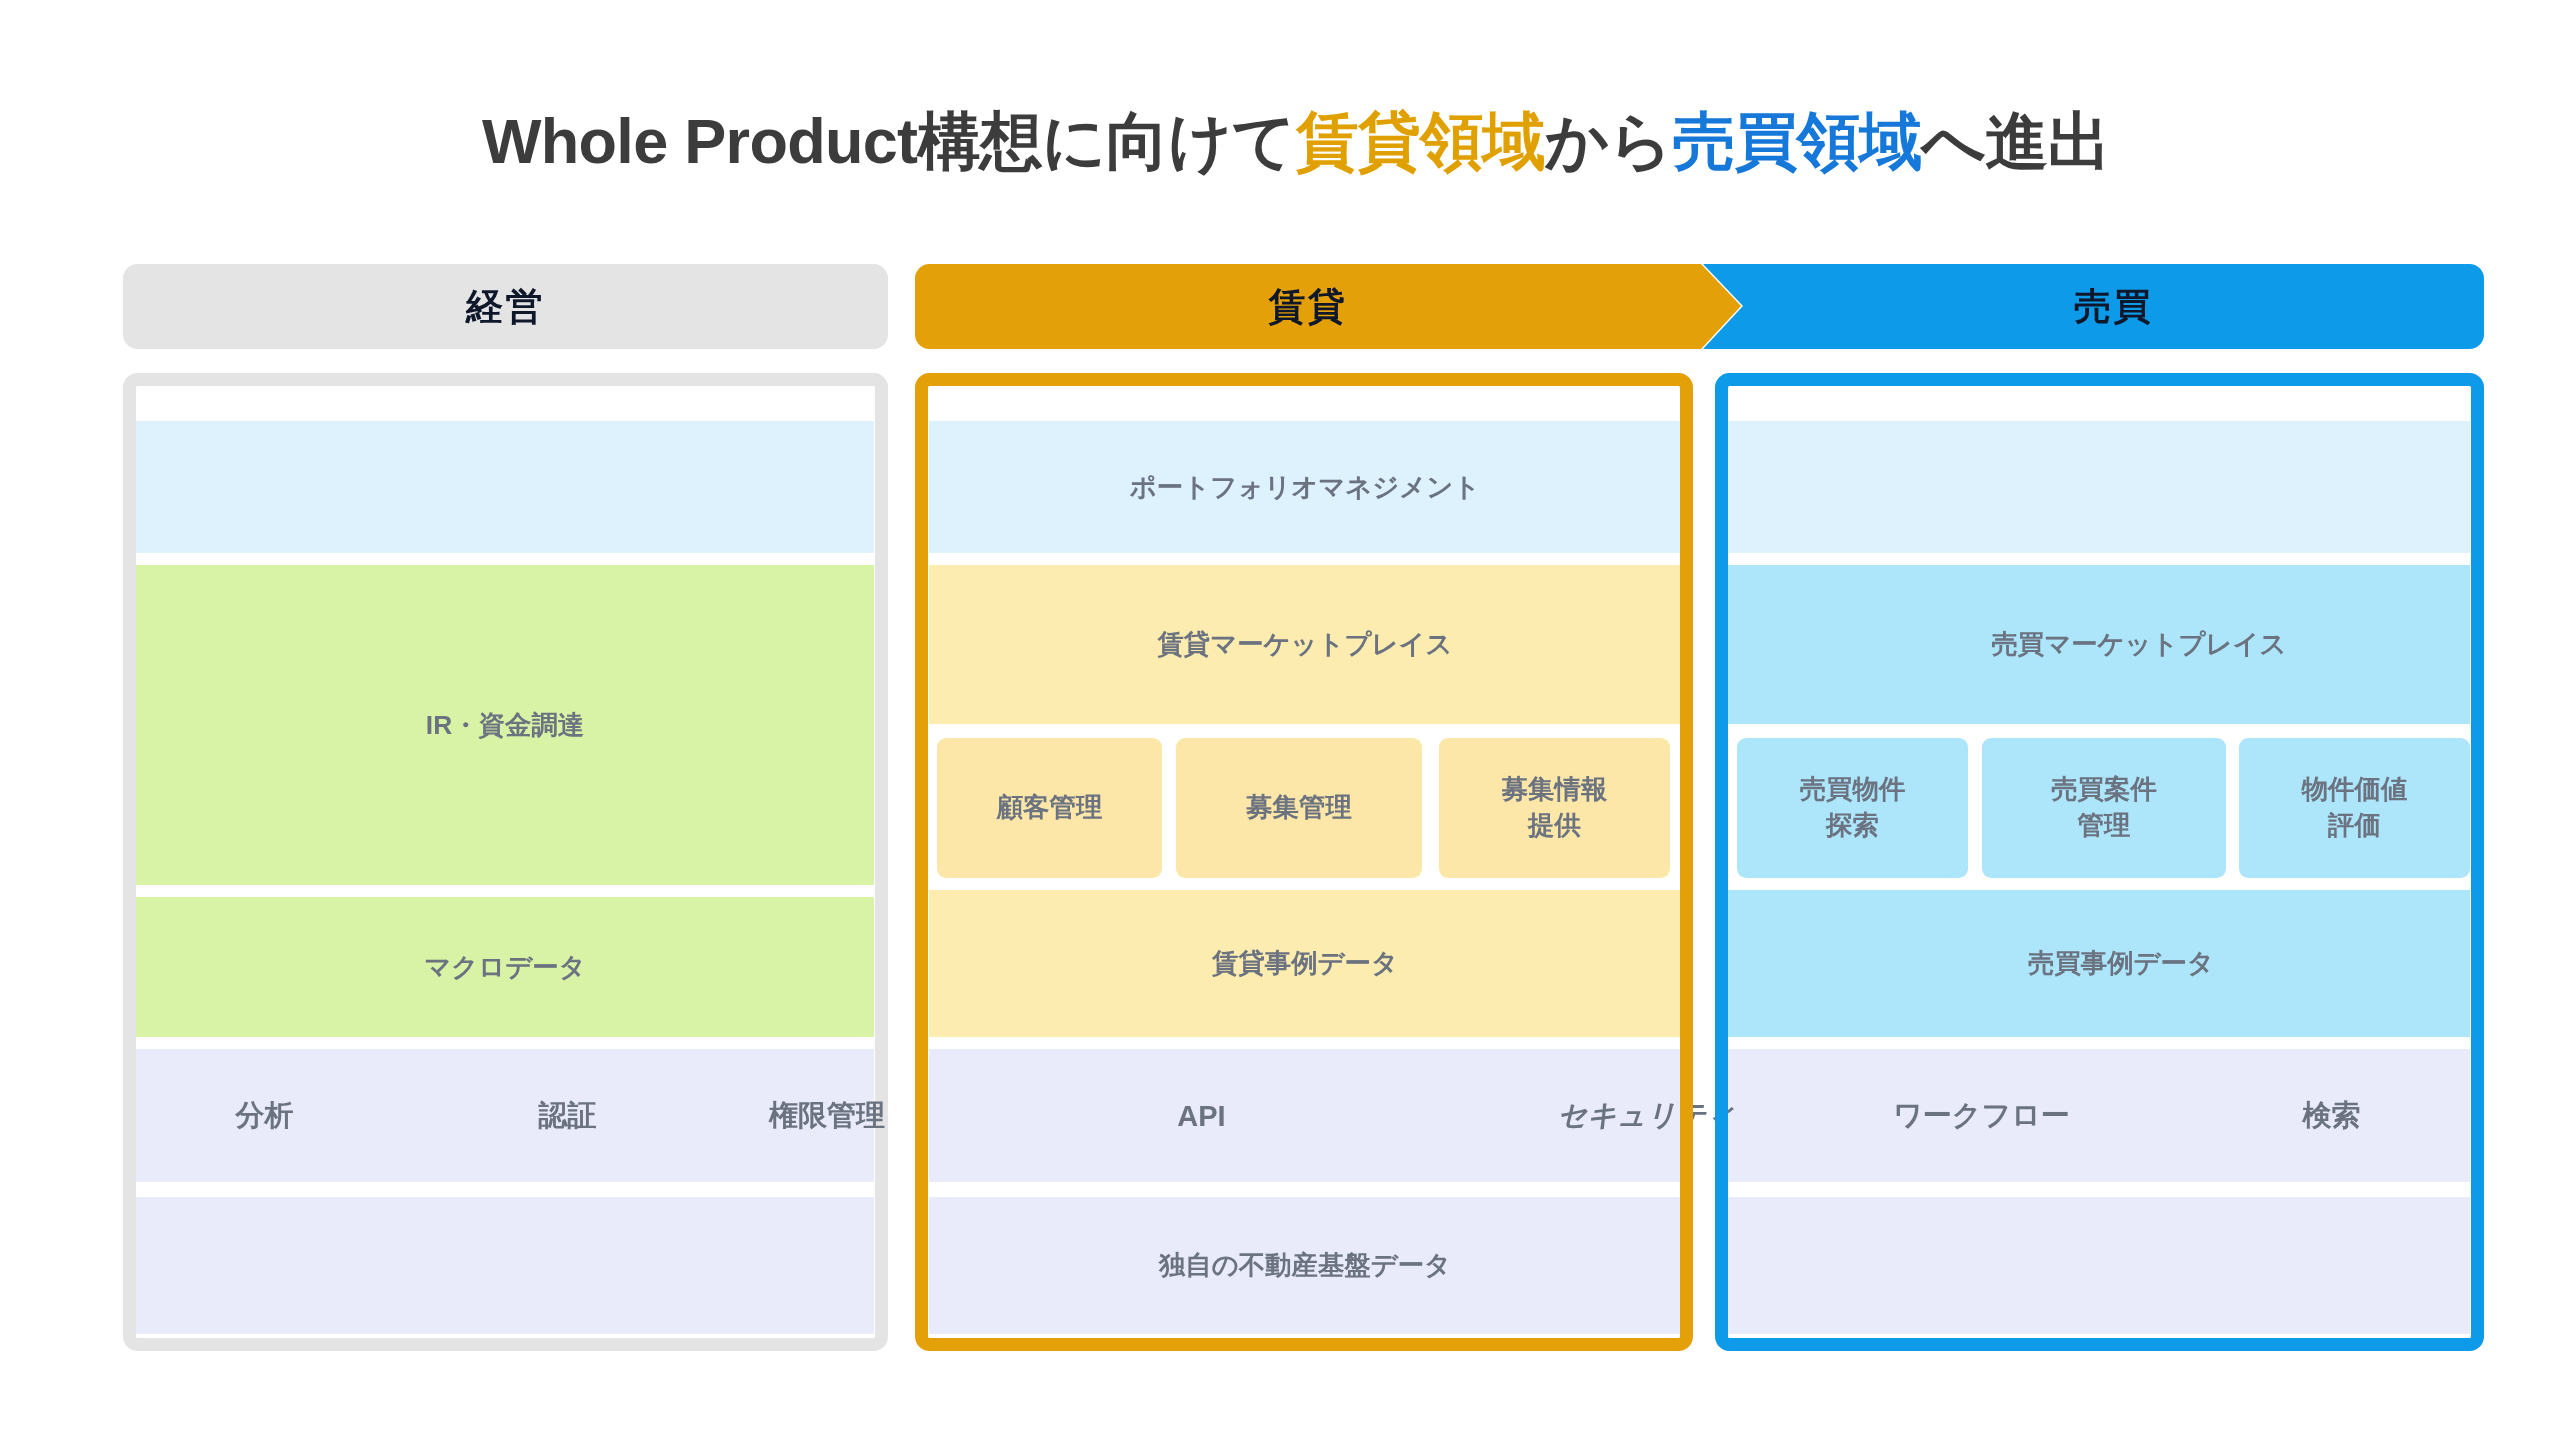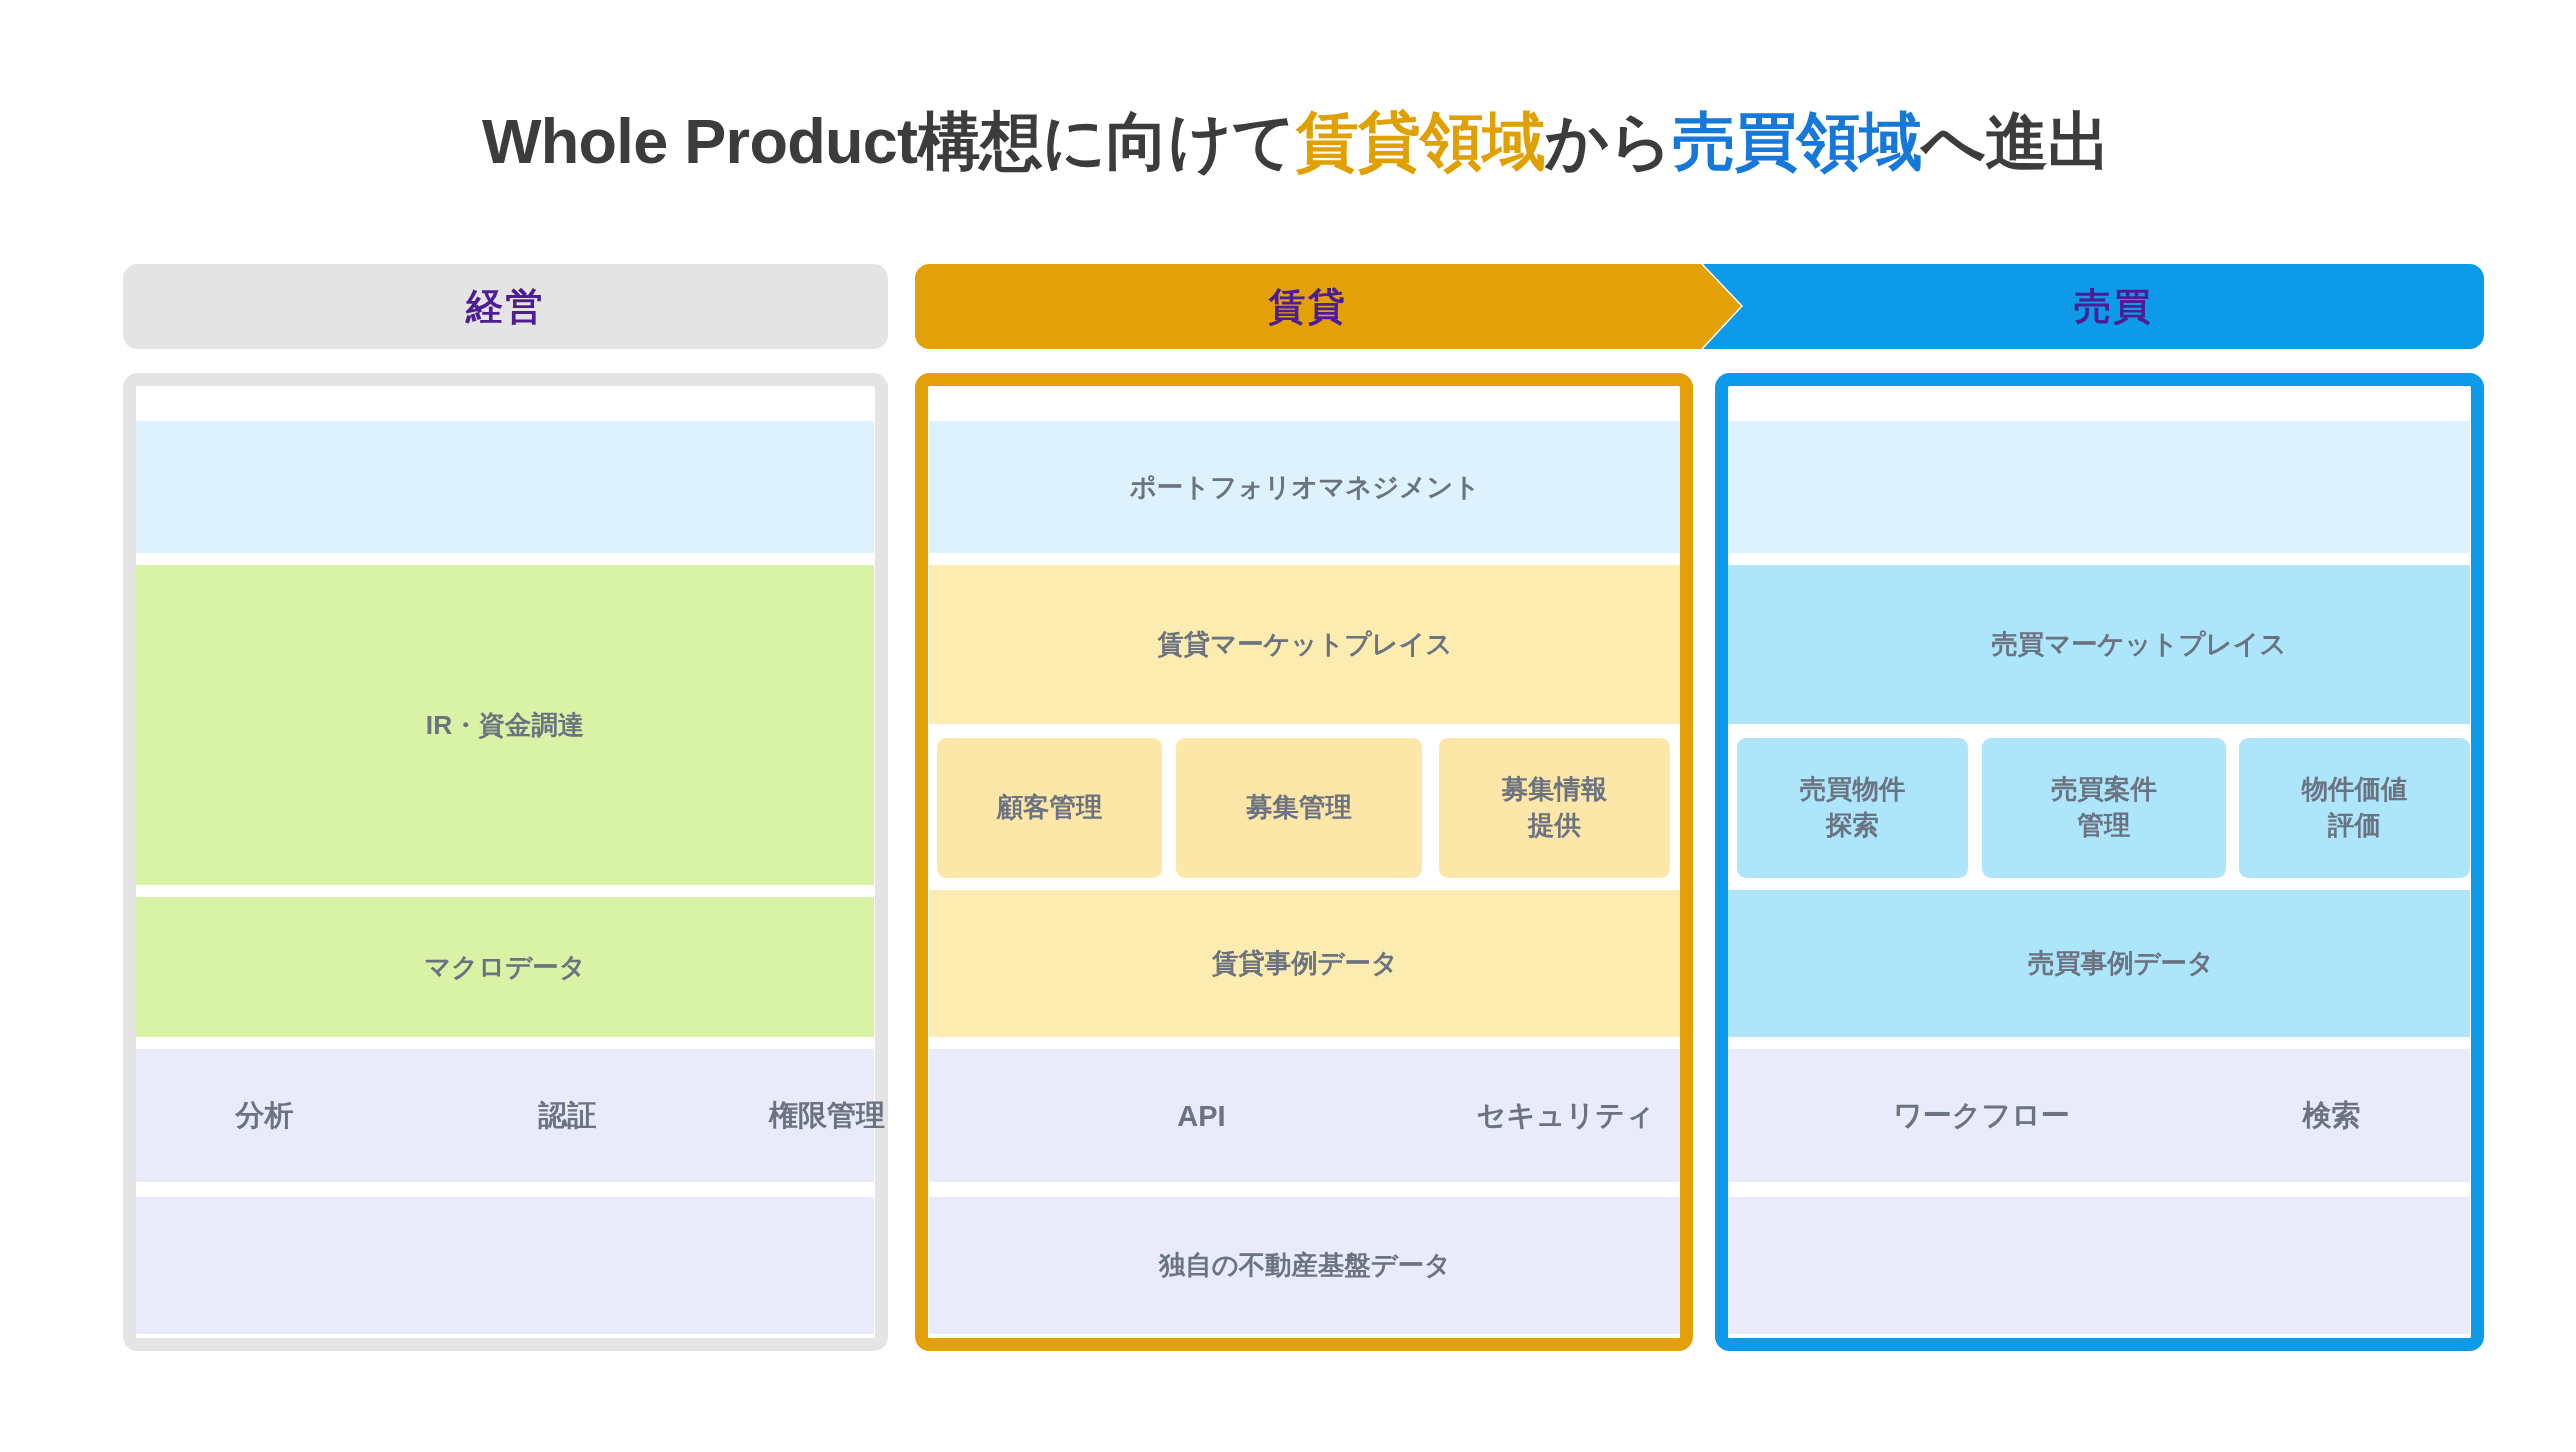--- a/index.html
+++ b/index.html
@@ -20,21 +20,21 @@
     white-space:nowrap;
     margin-left:8px;
   }
   #title .amber{color:#e0a000;}
   #title .blue{color:#1678d8;}
 
   
   .hdr{
     position:absolute;top:264px;height:85px;
     display:flex;align-items:center;justify-content:center;
-    color:#4c1d95;font-size:37px;font-weight:bold;
+    color:#0f172a;font-size:37px;font-weight:bold;
     letter-spacing:2.6px;
     box-sizing:border-box;
   }
   #hdr-keiei{
     left:123px;width:765px;
     background:#e4e4e4;border-radius:14.5px;
   }
   #hdr-chintai{
     left:915px;width:826px;
     background:#e3a008;
@@ -191,21 +191,21 @@
 <div class="flabel" style="left:462px;top:1083px;width:211px;height:66px;">
   <span>認証</span>
 </div>
 <div class="flabel" style="left:769px;top:1083px;width:211px;height:66px;justify-content:flex-start;">
   <span>権限管理</span>
 </div>
 
 <div class="flabel" style="left:1096px;top:1083px;width:211px;height:66px;">
   <span>API</span>
 </div>
-<div class="flabel" style="left:1440px;top:1083px;width:251px;height:66px;">
+<div class="flabel" style="left:1521px;top:1083px;width:251px;height:66px;font-style:italic;">
   <span>セキュリティ</span>
 </div>
 
 <div class="flabel" style="left:1856px;top:1083px;width:251px;height:66px;">
   <span>ワークフロー</span>
 </div>
 <div class="flabel" style="left:2219px;top:1083px;width:225px;height:66px;">
   <span>検索</span>
 </div>
 

